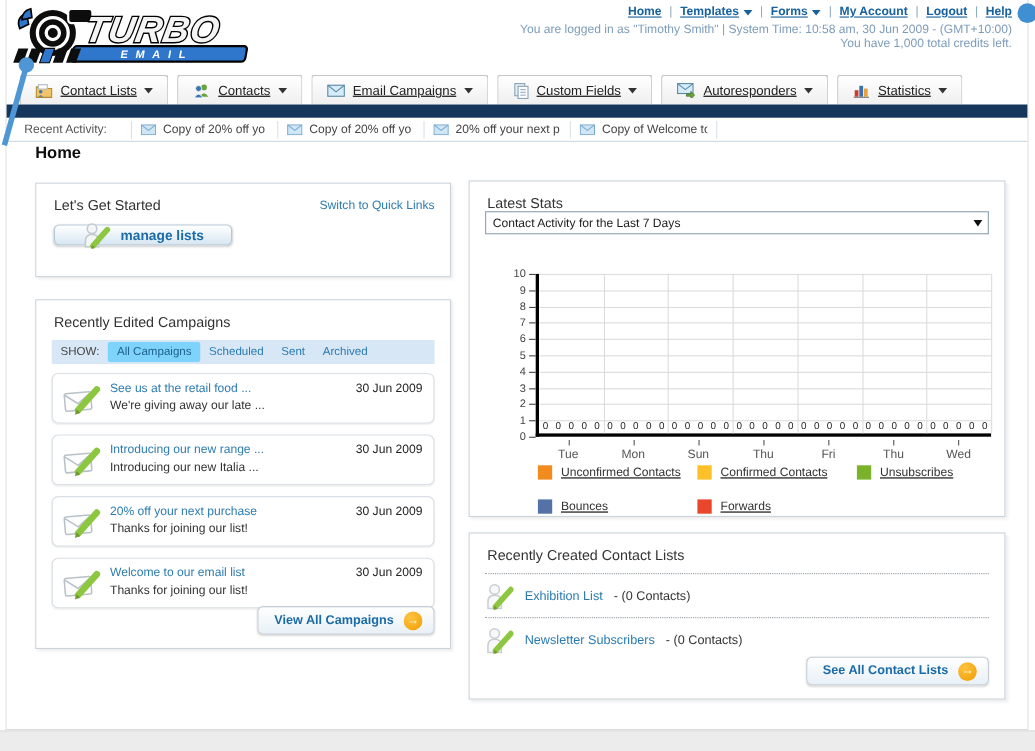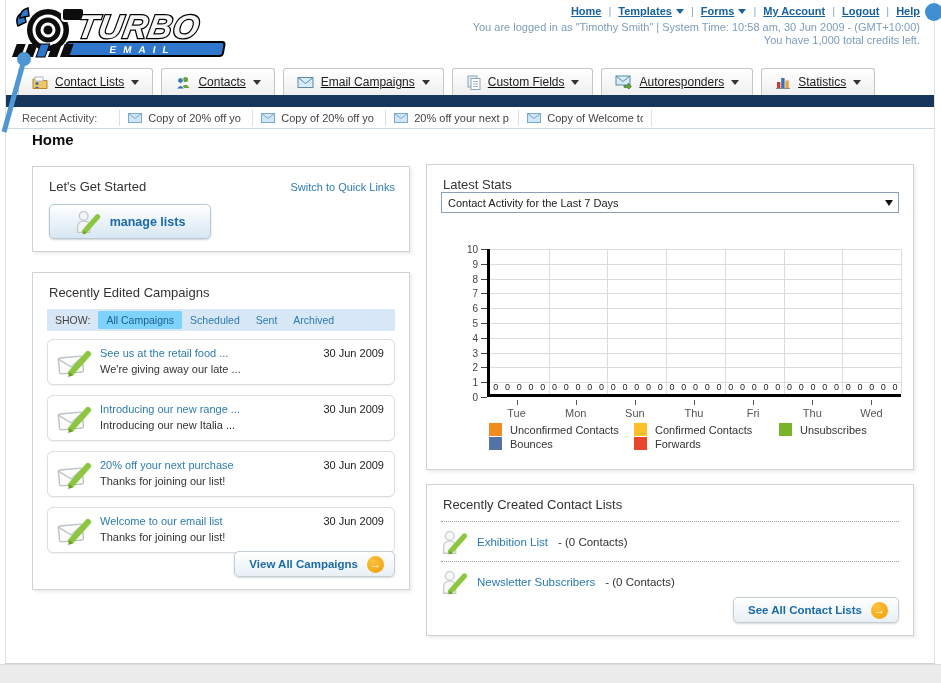--- a/index.html
+++ b/index.html
@@ -37,21 +37,21 @@
 
   .page-title { position:absolute; left:26px; top:131px; font-size:15px; font-weight:bold; color:#0d0d0d; }
 
   
   .panel { position:absolute; background:#fff; border:1px solid #ccd4d9; box-shadow:2px 2px 3px rgba(0,0,0,0.08); }
   .panel h2 { position:absolute; left:16px; top:12px; font-size:13px; font-weight:normal; color:#333; }
 
   
   .p-getstarted { left:26px; top:166px; width:378px; height:86px; }
   .switch-link { position:absolute; right:14px; top:14px; font-size:11px; color:#2e7cb2; cursor:pointer; }
-  .gs-btn { position:absolute; top:37px; width:162px; height:35px; border:1px solid #b6c9d6; border-radius:5px;
+  .gs-btn { position:absolute; top:37px; width:162px; height:19px; border:1px solid #b6c9d6; border-radius:5px;
             background:linear-gradient(#ffffff,#d7e7f2); box-shadow:0 1px 2px rgba(0,0,0,0.18);
             display:flex; align-items:center; justify-content:center; gap:9px; color:#1b6ba8; font-weight:bold; font-size:12.5px; cursor:pointer; }
   .gs-btn.b1 { left:16px; } .gs-btn.b2 { left:192px; }
 
   
   .p-campaigns { left:26px; top:272px; width:378px; height:318px; }
   .show-bar { position:absolute; left:14px; right:14px; top:36px; height:22px; background:#d8e7f6;
               display:flex; align-items:center; font-size:10.5px; padding-left:8px; }
   .show-label { color:#444; margin-right:8px; }
   .filter { color:#2a7ab0; margin-right:16px; cursor:pointer; }
@@ -78,21 +78,21 @@
   .chart-plot { position:absolute; left:60px; top:84px; width:414px; height:148px;
                 border-left:3px solid #000; border-bottom:3px solid #000; }
   .hgrid { position:absolute; left:0; width:100%; height:1px; background:#dcdcdc; }
   .vgrid { position:absolute; top:0; width:1px; height:100%; background:#dcdcdc; }
   .ylab { position:absolute; left:-32px; width:20px; text-align:right; font-size:10px; color:#444; }
   .ydash { position:absolute; left:-9px; width:6px; height:1px; background:#444; }
   .zval { position:absolute; bottom:2px; transform:translateX(-50%); font-size:9px; color:#222; }
   .xaxis { position:absolute; left:60px; top:235px; width:414px; height:24px; }
   .xtick { position:absolute; top:0; width:1px; height:5px; background:#555; }
   .xlab { position:absolute; top:7px; transform:translateX(-50%); font-size:11px; color:#555; }
-  .legend { position:absolute; left:62px; top:258px; display:grid; grid-template-columns:145px 145px 160px; row-gap:1px; }
+  .legend { position:absolute; left:62px; top:258px; display:grid; grid-template-columns:145px 145px 160px; row-gap:18px;text-decoration:underline; }
   .leg-item { display:flex; align-items:center; gap:8px; font-size:11px; color:#333; }
   .leg-swatch { width:13px; height:13px; display:inline-block; }
 
   
   .p-lists { left:420px; top:484px; width:488px; height:152px; }
   .dotline { position:absolute; left:14px; right:14px; border-top:1px dotted #9aa4ab; height:0; }
   .cl-item { position:absolute; left:14px; height:30px; display:flex; align-items:center; gap:10px; cursor:pointer; }
   .cl-name { font-size:11.5px; color:#2a7ab0; }
   .cl-suffix { font-size:11.5px; color:#333; }
   .see-all { right:14px; bottom:12px; }

